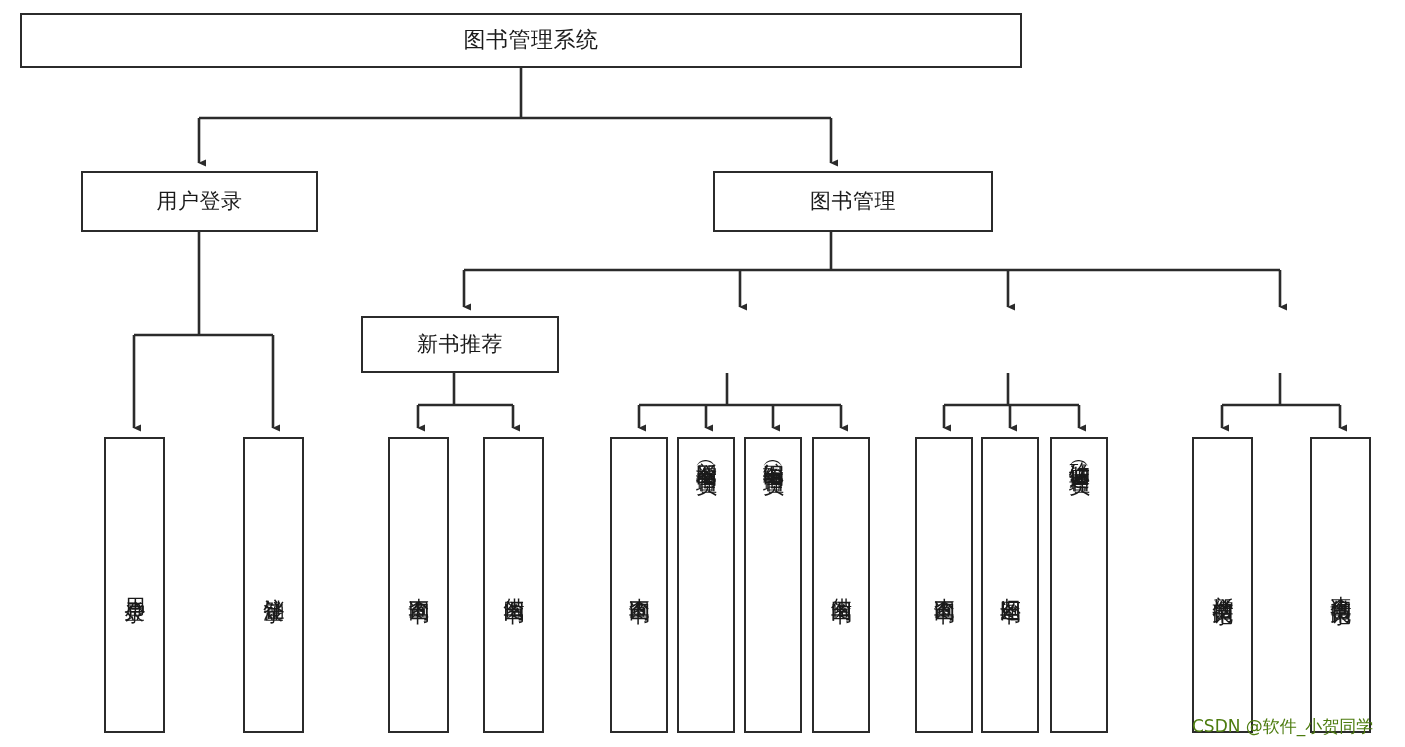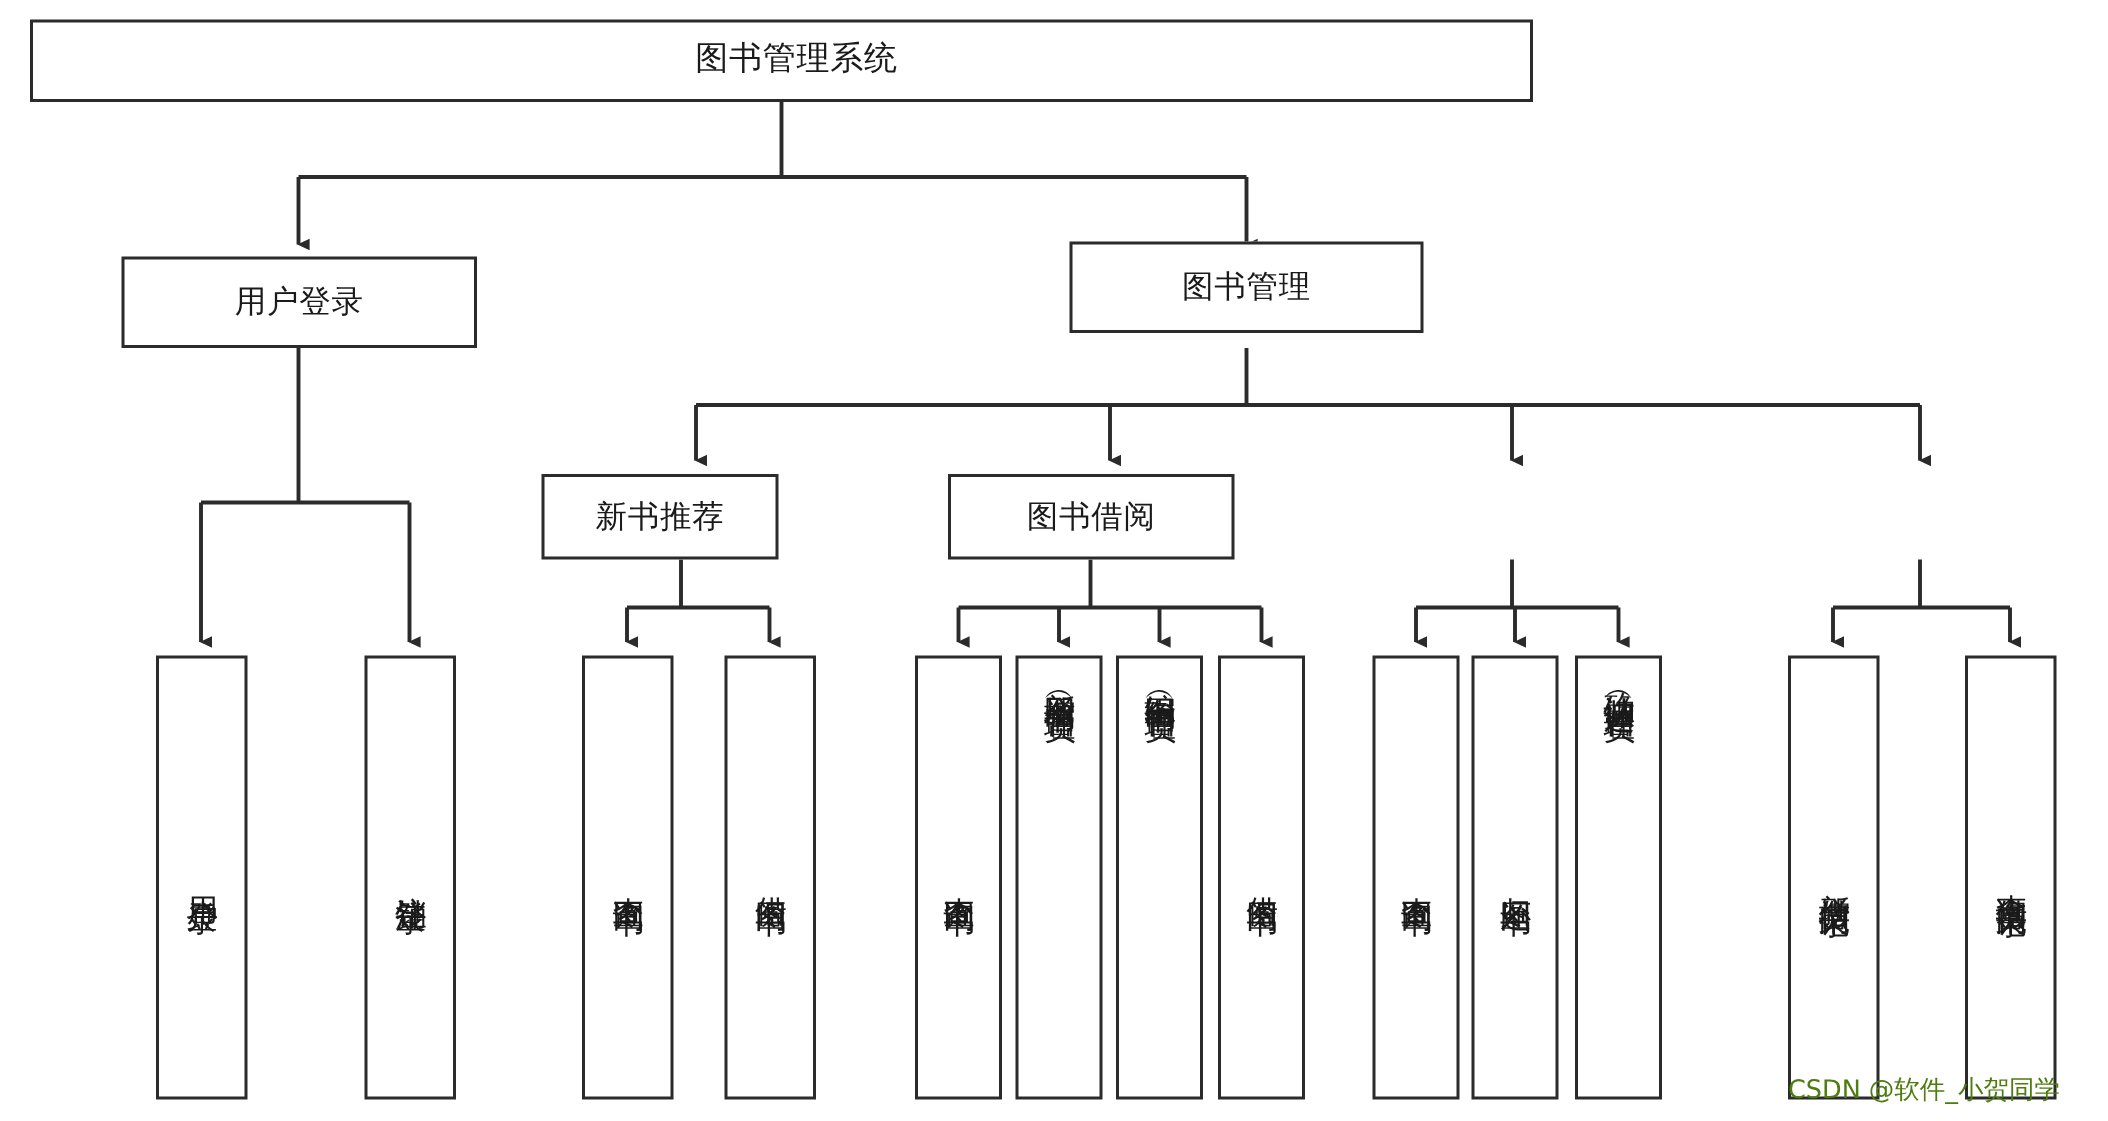--- a/index.html
+++ b/index.html
@@ -138,29 +138,26 @@
     </g>
   </svg>
 
   <div class="node horiz root" style="left:20px; top:13px; width:1002px; height:55px;">
     <span class="node-label">图书管理系统</span>
   </div>
 
   <div class="node horiz" style="left:81px; top:171px; width:237px; height:61px;">
     <span class="node-label">用户登录</span>
   </div>
-  <div class="node horiz" style="left:713px; top:161px; width:236px; height:61px;">
+  <div class="node horiz" style="left:713px; top:171px; width:280px; height:61px;">
     <span class="node-label">图书管理</span>
   </div>
 
-  <div class="node horiz" style="left:361px; top:316px; width:158px; height:57px;">
+  <div class="node horiz" style="left:361px; top:316px; width:198px; height:57px;">
     <span class="node-label">新书推荐</span>
-  </div>
-  <div class="node horiz" style="left:632px; top:316px; width:191px; height:57px;">
-    <span class="node-label">图书借阅</span>
   </div>
 
   <div class="node vert centered" style="left:104px; top:437px; width:61px; height:296px;">
     <span class="node-label">用户登录</span>
   </div>
   <div class="node vert centered" style="left:243px; top:437px; width:61px; height:296px;">
     <span class="node-label">注销登录</span>
   </div>
 
   <div class="node vert centered" style="left:388px; top:437px; width:61px; height:296px;">

